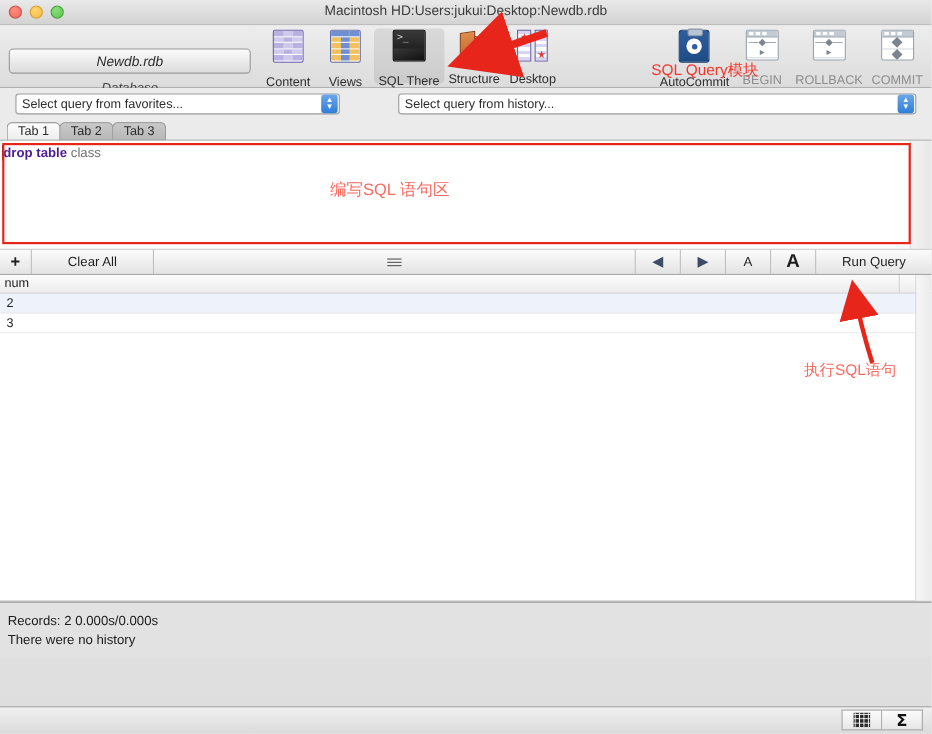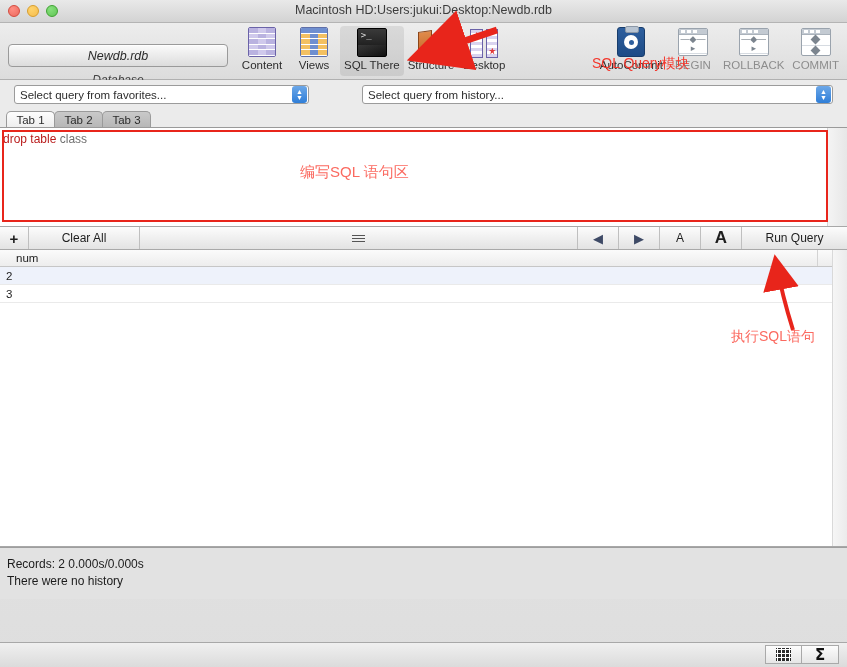--- a/index.html
+++ b/index.html
@@ -36,21 +36,21 @@
     font-size:12.5px;color:#2b2b2b;
     box-shadow:0 1px 0 rgba(255,255,255,.7) inset;}
   .dblabel{text-align:center;font-size:12px;color:#444;margin-top:6px;}
 
   .tbitems{position:absolute;left:236px;top:3px;display:flex;align-items:flex-start;}
   .tbitem{width:auto;min-width:44px;padding:0 4px;text-align:center;
     display:flex;flex-direction:column;align-items:center;
     height:50px;justify-content:flex-start;border-radius:4px;}
   .tbitem.sel{background:rgba(0,0,0,.08);}
   .tbicon{height:30px;display:flex;align-items:center;justify-content:center;margin-top:1px;}
-  .tblabel{font-size:11.5px;color:#2e2e2e;margin-top:2px;white-space:nowrap;text-align:center;}
+  .tblabel{font-size:11.5px;color:#2e2e2e;margin-top:12px;white-space:nowrap;text-align:center;}
   .tblabel.dim{color:#8d8d8d;}
 
   .tbright{position:absolute;right:4px;top:3px;display:flex;align-items:flex-start;}
 
   
   .gridicon{width:26px;height:28px;border:1px solid #5f6fa8;border-radius:2px;
     display:grid;grid-template-columns:1fr 1fr 1fr;overflow:hidden;background:#fff;}
   .gridicon.purple{border-color:#6a62a8;}
   .gi-col{display:flex;flex-direction:column;}
   .gi-cell{flex:1;border-bottom:1px solid #fff;}
@@ -120,21 +120,21 @@
     border-radius:5px 5px 0 0;margin-right:-1px;
     background:linear-gradient(#c9c9c9,#b6b6b6);}
   .tab.active{background:linear-gradient(#fdfdfd,#ededed);}
   .tabline{position:absolute;left:0;right:0;bottom:0;height:1px;background:#9a9a9a;}
 
   
   .editorwrap{position:relative;height:98px;background:#fff;border-bottom:1px solid #a8a8a8;}
   .editor{position:absolute;left:0;top:0;right:19px;bottom:0;background:#fff;overflow:hidden;}
   .sqlline{position:absolute;left:3px;top:4px;font-size:12px;
     font-family:"Liberation Sans","DejaVu Sans",sans-serif;}
-  .kw{color:#b91c1c;}
+  .kw{color:#4c1d95;font-weight:bold;}
   .idn{color:#6f6f6f;}
   .caret{position:absolute;left:2px;top:4px;width:1px;height:14px;background:#000;}
   .vscroll{position:absolute;right:0;top:0;width:19px;bottom:0;
     background:linear-gradient(90deg,#f4f4f4,#e7e7e7);border-left:1px solid #d4d4d4;}
   .redbox{position:absolute;left:2px;top:2px;width:826px;height:92px;
     border:2px solid #e8251b;box-sizing:border-box;pointer-events:none;}
   .anno{position:absolute;color:#fb6a60;white-space:nowrap;}
   .anno-editor{left:300px;top:163px;font-size:15px;}
 
   
@@ -150,21 +150,21 @@
   .rb-a1{width:41px;font-size:12px;}
   .rb-a2{width:41px;font-size:17px;font-weight:bold;}
   .rb-run{width:105px;border-right:none;}
   .hamb{display:flex;flex-direction:column;gap:2px;}
   .hamb i{display:block;width:13px;height:1px;background:#555;}
 
   
   .results{position:relative;height:296px;background:#fff;border-bottom:1px solid #a8a8a8;}
   .rhead{display:flex;height:16px;background:linear-gradient(#fbfbfb,#ededed);
     border-bottom:1px solid #c6c6c6;}
-  .rhcell{padding-left:16px;font-size:11.5px;color:#1b1b1b;
+  .rhcell{padding-left:4px;font-size:11.5px;color:#1b1b1b;
     display:flex;align-items:center;border-right:1px solid #d3d3d3;box-sizing:border-box;}
   .c-num{width:818px;}
   .c-pad{flex:1;border-right:none;}
   .rrow{display:flex;height:17px;align-items:center;border-bottom:1px solid #eaeaea;}
   .rrow.alt{background:#eef2fb;}
   .rcell{padding-left:6px;font-size:11.5px;color:#1c1c1c;width:818px;box-sizing:border-box;}
   .rvscroll{position:absolute;right:0;top:0;width:14px;bottom:0;
     background:linear-gradient(90deg,#f6f6f6,#ebebeb);border-left:1px solid #d9d9d9;}
   .anno-run{position:absolute;left:731px;top:328px;font-size:14px;}
 

